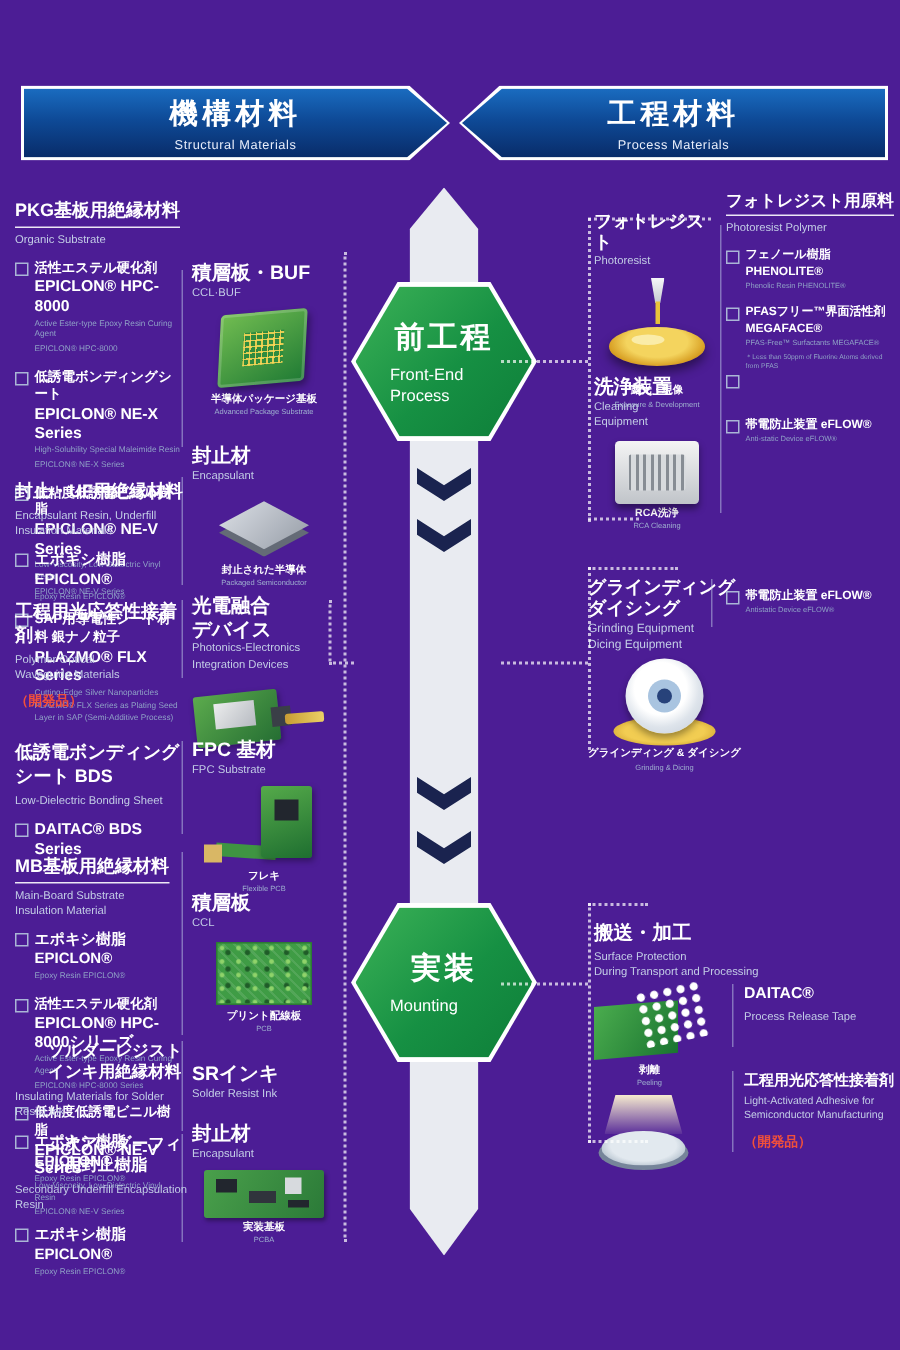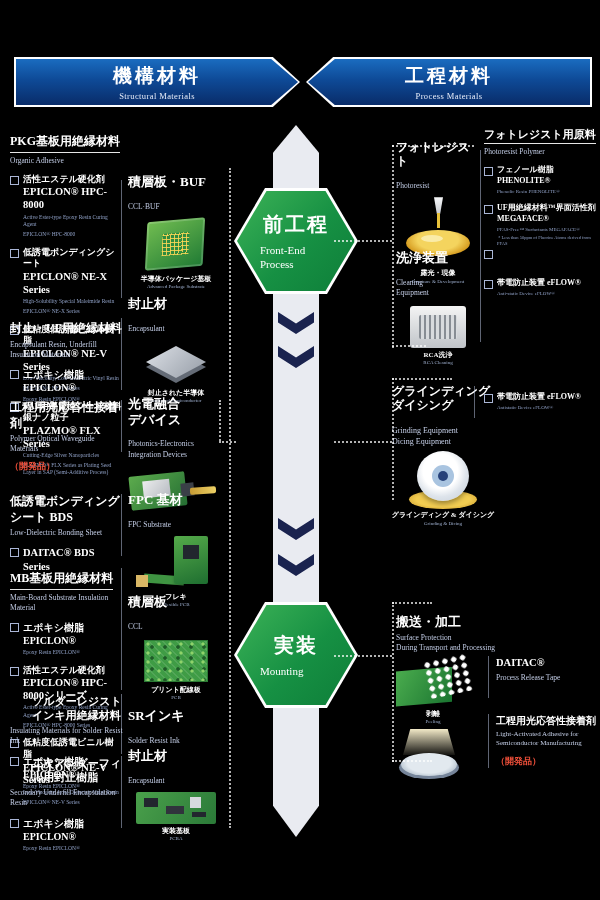--- a/index.html
+++ b/index.html
@@ -1,17 +1,17 @@
 <!DOCTYPE html>
 <html><head>
 <meta charset="utf-8">
 <style>
   html,body{margin:0;padding:0;background:#10183c;}
-  .page{position:relative;width:600px;height:900px;background:#000000;overflow:hidden;
-        font-family:Liberation Serif, serif;color:#fff;}
+  .page{position:relative;width:600px;height:900px;background:#4c1d95;overflow:hidden;
+        font-family:Liberation Sans, sans-serif;color:#fff;}
 
   
   .banner{position:absolute;top:57px;height:50px;}
   .banner-outer{position:absolute;inset:0;background:#fff;}
   .banner-inner{position:absolute;inset:2px;background:linear-gradient(180deg,#1a6cc0 0%,#0e4a97 45%,#092c69 100%);
      display:flex;flex-direction:column;align-items:center;justify-content:center;}
   .bn-l .banner-outer,.bn-l .banner-inner{clip-path:polygon(0 0,90.5% 0,100% 50%,90.5% 100%,0 100%);}
   .bn-r .banner-outer,.bn-r .banner-inner{clip-path:polygon(9.5% 0,100% 0,100% 100%,9.5% 100%,0 50%);}
   .bn-jp{font-size:19px;font-weight:bold;letter-spacing:3px;}
   .bn-en{font-size:8.5px;color:#e8eefb;margin-top:2px;letter-spacing:.4px;}
@@ -41,21 +41,21 @@
   .i-jp{display:block;font-size:9px;font-weight:bold;line-height:1.3;}
   .i-prod{display:block;font-size:10.5px;font-weight:bold;margin-top:1px;line-height:1.2;}
   .i-en{display:block;font-size:5.5px;color:#8fa0c6;margin-top:2px;line-height:1.4;}
   .i-jp:empty,.i-prod:empty,.i-en:empty{display:none;}
   .sm .i-jp{font-size:8px;}
   .sm .i-en{font-size:5px;}
   .tag{font-size:9px;font-weight:bold;color:#f1503a;margin-top:6px;}
 
   
   .c-title{font-size:13px;font-weight:bold;line-height:1.2;}
-  .c-sub{font-size:7.5px;color:#c3cde6;margin-top:12px;line-height:1.4;}
+  .c-sub{font-size:7.5px;color:#c3cde6;margin-top:0;line-height:1.4;}
   .cap-jp{font-size:7px;font-weight:bold;text-align:center;line-height:1.2;}
   .cap-en{font-size:5px;color:#9fb0d0;text-align:center;margin-top:1px;}
 
   
   .vline{position:absolute;width:1px;background:rgba(190,202,232,.5);}
   .vdot{position:absolute;width:0;border-left:2px dotted rgba(255,255,255,.7);}
   .hdot{position:absolute;height:0;border-top:2px dotted rgba(255,255,255,.7);}
 
   
   .img{position:relative;}
@@ -166,21 +166,21 @@
   <div class="hex" style="top:602px;">
     <div class="hex-w"></div>
     <div class="hex-g">
       <div class="hex-jp">実装</div>
       <div class="hex-en">Mounting</div>
     </div>
   </div>
 
   <div class="blk" style="left:10px;top:131px;width:112px;">
     <span class="b-title u">PKG基板用絶縁材料</span>
-    <div class="b-sub">Organic Adhesive</div>
+    <div class="b-sub">Organic Substrate</div>
     <div class="item">
       <span class="cb"></span>
       <span class="itxt">
         <span class="i-jp">活性エステル硬化剤</span>
         <span class="i-prod">EPICLON® HPC-8000</span>
         <span class="i-en">Active Ester-type Epoxy Resin Curing Agent</span>
         <span class="i-en">EPICLON® HPC-8000</span>
       </span>
     </div>
     <div class="item">
@@ -426,21 +426,21 @@
     <div class="item">
       <span class="cb"></span>
       <span class="itxt">
         <span class="i-jp">フェノール樹脂 PHENOLITE®</span>
         <span class="i-en">Phenolic Resin PHENOLITE®</span>
       </span>
     </div>
     <div class="item">
       <span class="cb"></span>
       <span class="itxt">
-        <span class="i-jp">UF用絶縁材料™界面活性剤 MEGAFACE®</span>
+        <span class="i-jp">PFASフリー™界面活性剤 MEGAFACE®</span>
         <span class="i-en">PFAS-Free™ Surfactants MEGAFACE®</span>
         <span class="i-en" style="font-size:4.5px;">＊Less than 50ppm of Fluorine Atoms derived from PFAS</span>
       </span>
     </div>
   </div>
 
   <div class="blk sm" style="left:484px;top:248px;width:114px;">
     <div class="item" style="margin-top:0;">
       <span class="cb"></span>
     </div>

